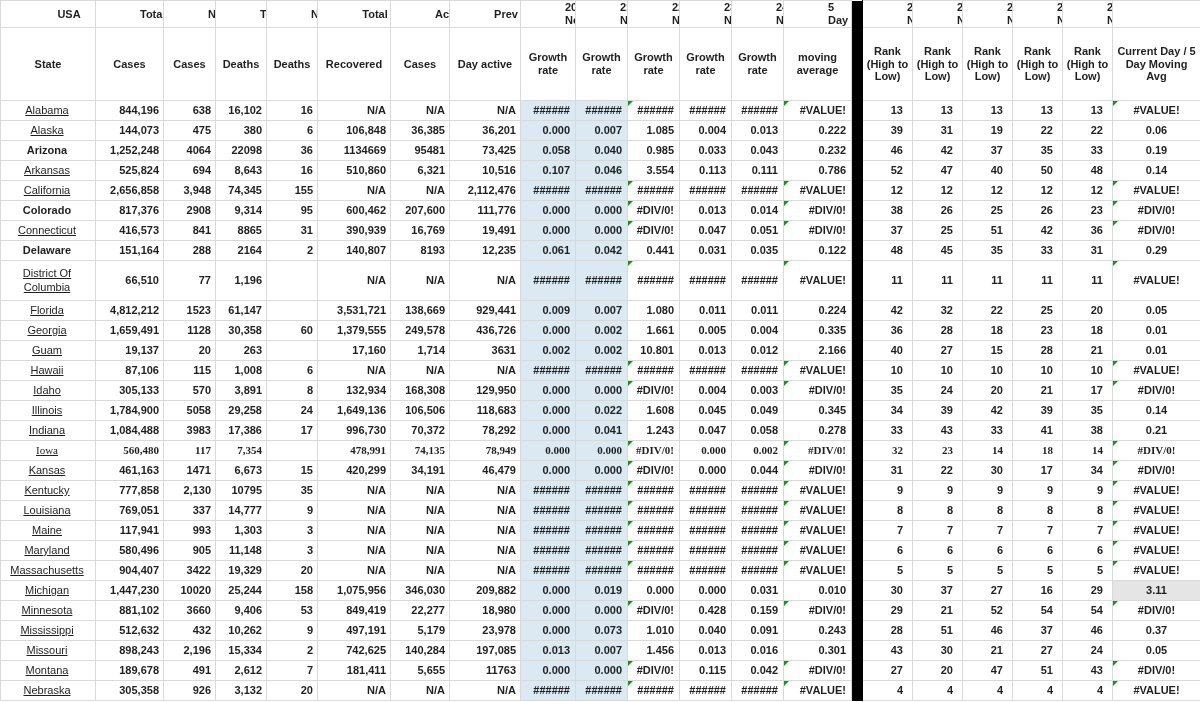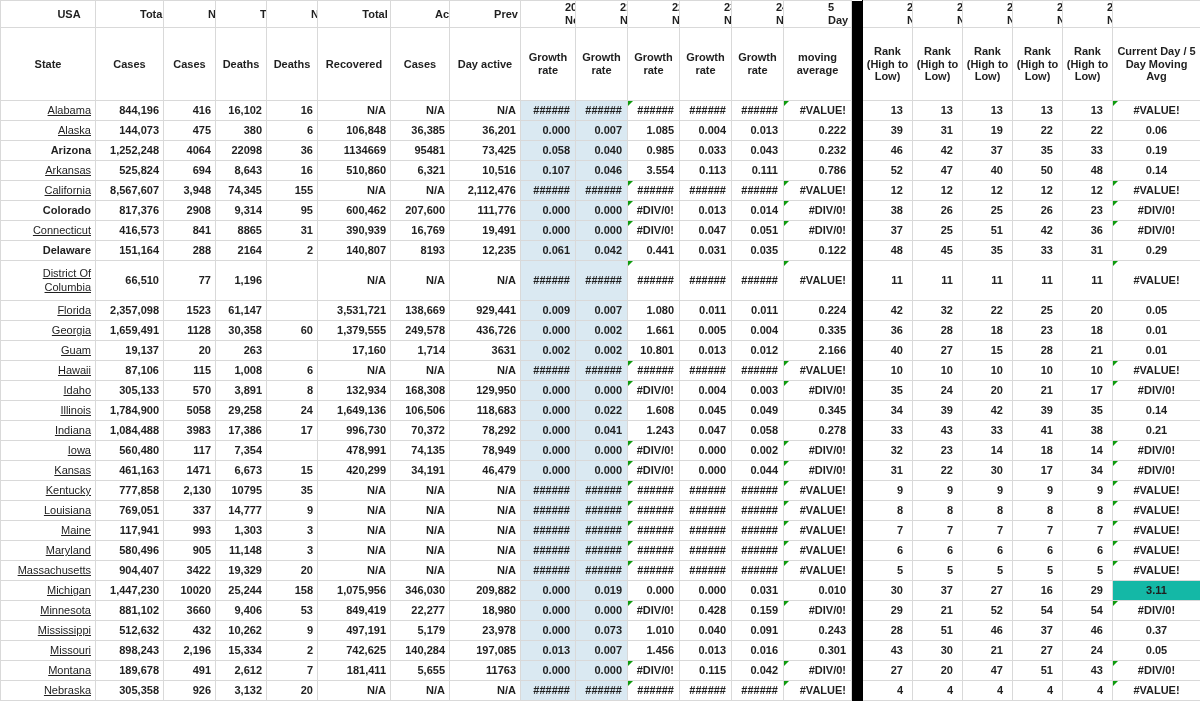--- a/index.html
+++ b/index.html
@@ -5,30 +5,30 @@
   html,body{margin:0;padding:0;background:#fff;}
   body{font-family:"Liberation Sans",sans-serif;width:1200px;}
   table{border-collapse:collapse;table-layout:fixed;width:1200px;}
   td{border:1px solid #D9D9D9;font-size:11px;font-weight:bold;color:#1F1F1F;
      padding:0 4px;height:20px;overflow:hidden;white-space:nowrap;
      position:relative;vertical-align:middle;line-height:1.15;box-sizing:border-box;}
   thead td{text-align:center;white-space:normal;padding:0 2px;}
   thead tr.h1 td{height:27px;padding-left:44px;}
   thead tr.h2 td{height:73px;}
   td.left1{text-align:left;padding-left:4px;}
-  td.state{text-align:right;font-weight:normal;text-decoration:underline;padding-left:2px;margin-top:32px;}
+  td.state{text-align:center;font-weight:normal;text-decoration:underline;padding-left:2px;margin-top:32px;}
   td.state.bold{font-weight:bold;text-decoration:none;}
   td.state.wrap{white-space:normal;line-height:1.25;}
   td.num{text-align:right;}
   td.gr{text-align:right;padding-right:5px;}
   td.blue{background:#DAE9F2;}
   td.rank{text-align:right;padding-right:9px;}
   td.ratio{text-align:center;}
   td.divider{background:#000;border-top:none;border-bottom:none;border-left:1px solid #000;border-right:1px solid #000;padding:0;}
-  td.pink{background:#14b8a6;}
+  td.pink{background:#e5e5e5;}
   .tri{position:absolute;top:0;left:0;width:0;height:0;
        border-top:5px solid #0E9C0E;border-right:5px solid transparent;}
   .hash{letter-spacing:0px;}
 </style>
 </head>
 <body>
 
 <table>
   <colgroup id="cols">
       <col style="width: 95px;">
@@ -98,21 +98,21 @@
         <td>Rank (High to Low)</td>
         <td>Rank (High to Low)</td>
         <td>Rank (High to Low)</td>
         <td>Current Day / 5 Day Moving Avg</td>
       </tr>
     </thead>
   <tbody id="tbody">
       <tr style="height: 20px;">
         <td class="state">Alabama</td>
         <td class="num">844,196</td>
-        <td class="num">416</td>
+        <td class="num">638</td>
         <td class="num">16,102</td>
         <td class="num">16</td>
         <td class="num">N/A</td>
         <td class="num">N/A</td>
         <td class="num">N/A</td>
         <td class="gr blue hash">######</td>
         <td class="gr blue hash">######</td>
         <td class="gr hash">######<span class="tri"></span></td>
         <td class="gr hash">######</td>
         <td class="gr hash">######</td>
@@ -189,21 +189,21 @@
         <td class="divider"></td>
         <td class="rank">52</td>
         <td class="rank">47</td>
         <td class="rank">40</td>
         <td class="rank">50</td>
         <td class="rank">48</td>
         <td class="ratio">0.14</td>
       </tr>
       <tr style="height: 20px;">
         <td class="state">California</td>
-        <td class="num">8,567,607</td>
+        <td class="num">2,656,858</td>
         <td class="num">3,948</td>
         <td class="num">74,345</td>
         <td class="num">155</td>
         <td class="num">N/A</td>
         <td class="num">N/A</td>
         <td class="num">2,112,476</td>
         <td class="gr blue hash">######</td>
         <td class="gr blue hash">######</td>
         <td class="gr hash">######<span class="tri"></span></td>
         <td class="gr hash">######</td>
@@ -304,21 +304,21 @@
         <td class="divider"></td>
         <td class="rank">11</td>
         <td class="rank">11</td>
         <td class="rank">11</td>
         <td class="rank">11</td>
         <td class="rank">11</td>
         <td class="ratio">#VALUE!<span class="tri"></span></td>
       </tr>
       <tr style="height: 20px;">
         <td class="state">Florida</td>
-        <td class="num">2,357,098</td>
+        <td class="num">4,812,212</td>
         <td class="num">1523</td>
         <td class="num">61,147</td>
         <td class="num"></td>
         <td class="num">3,531,721</td>
         <td class="num">138,669</td>
         <td class="num">929,441</td>
         <td class="gr blue">0.009</td>
         <td class="gr blue">0.007</td>
         <td class="gr">1.080</td>
         <td class="gr">0.011</td>
@@ -463,21 +463,21 @@
         <td class="gr">0.058</td>
         <td class="gr">0.278</td>
         <td class="divider"></td>
         <td class="rank">33</td>
         <td class="rank">43</td>
         <td class="rank">33</td>
         <td class="rank">41</td>
         <td class="rank">38</td>
         <td class="ratio">0.21</td>
       </tr>
-      <tr style="height: 20px;">
+      <tr style="height: 20px; font-family: Liberation Serif, serif;">
         <td class="state">Iowa</td>
         <td class="num">560,480</td>
         <td class="num">117</td>
         <td class="num">7,354</td>
         <td class="num"></td>
         <td class="num">478,991</td>
         <td class="num">74,135</td>
         <td class="num">78,949</td>
         <td class="gr blue">0.000</td>
         <td class="gr blue">0.000</td>

